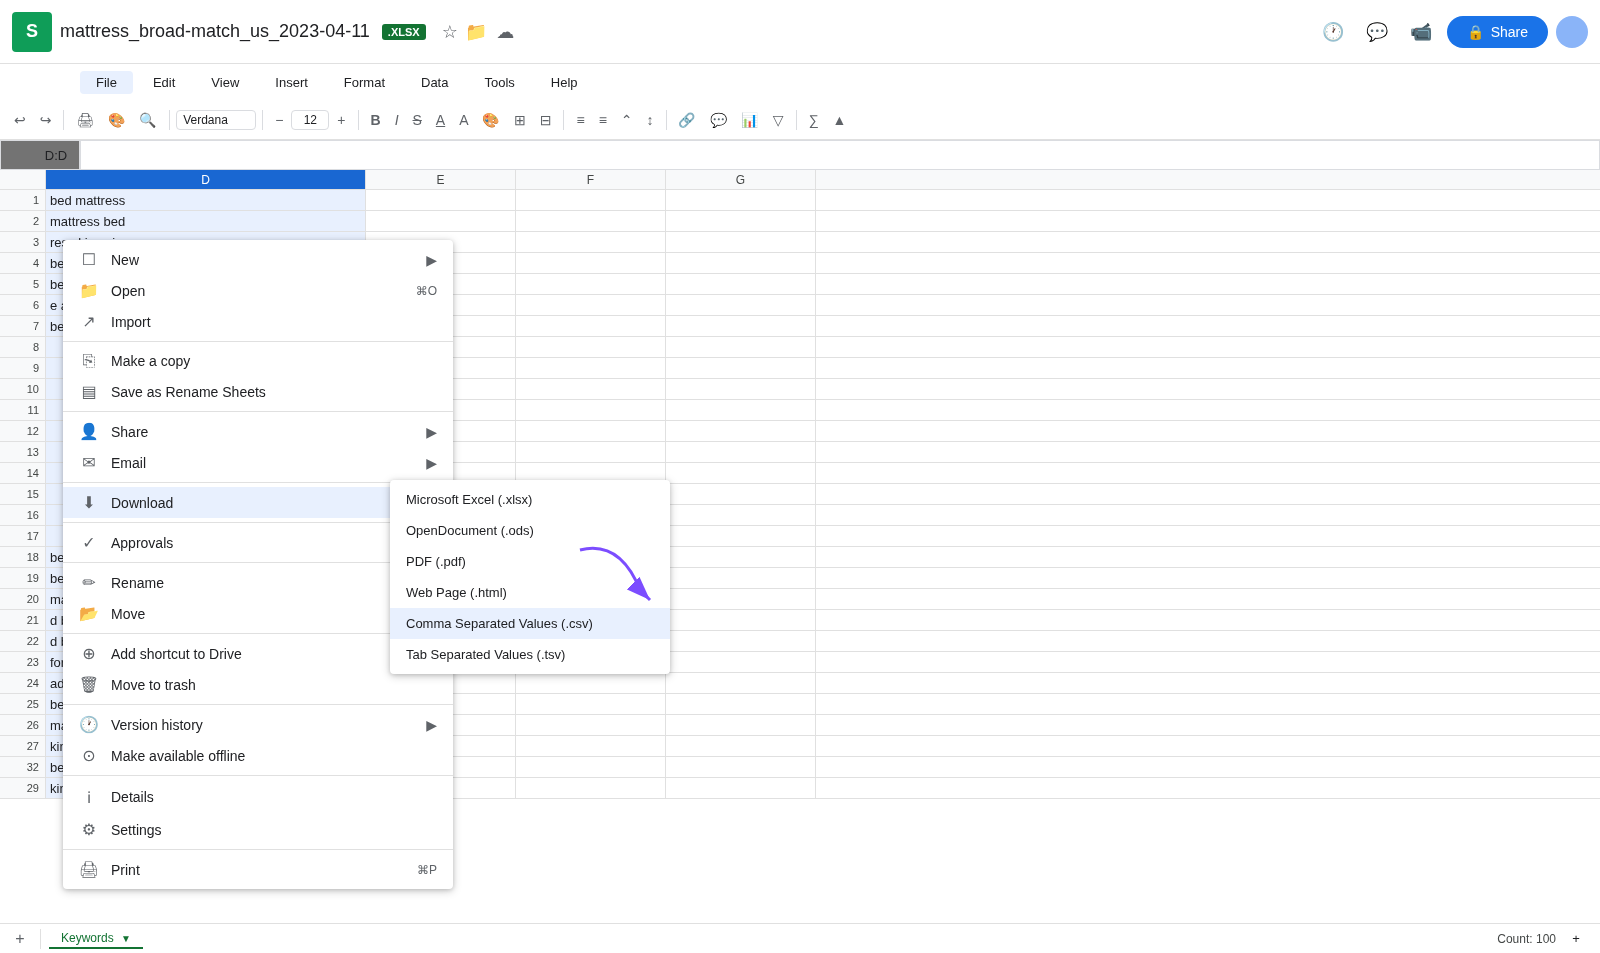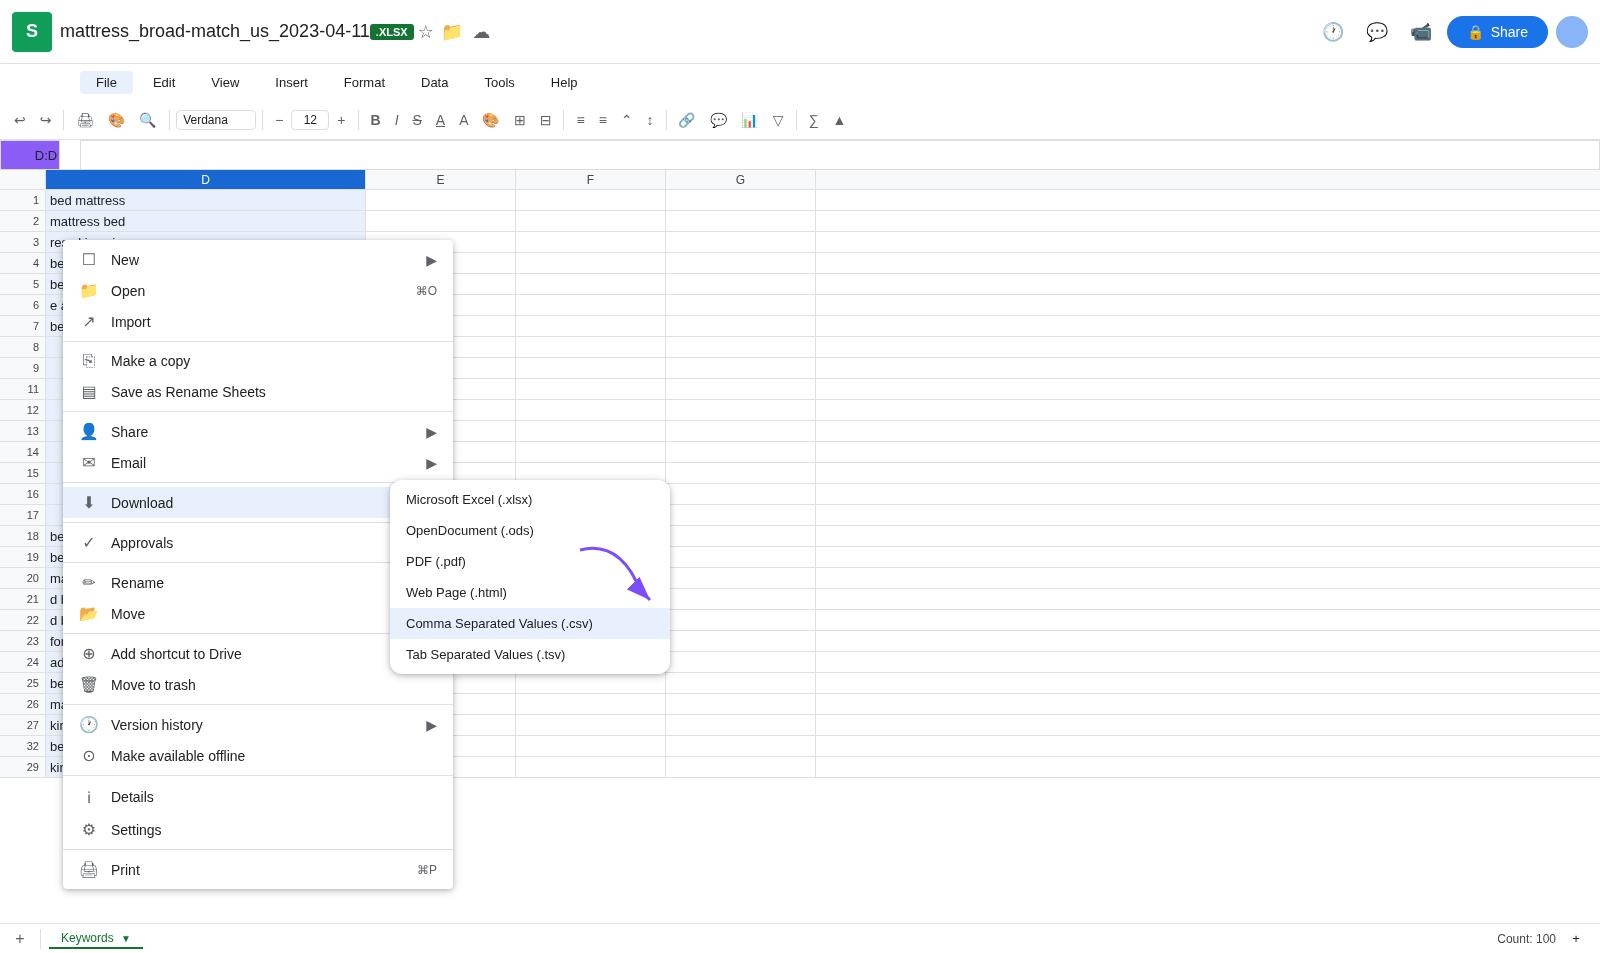--- a/index.html
+++ b/index.html
@@ -24,21 +24,21 @@
       flex-shrink: 0;
     }
     .file-info {
       display: flex;
       flex-direction: column;
       flex: 1;
     }
     .file-name-row {
       display: flex;
       align-items: center;
-      gap: 0;
+      gap: 12px;
     }
     .file-name {
       font-size: 18px;
       color: #202124;
       font-weight: 400;
     }
     .file-badge {
       background: #137333;
       color: white;
       font-size: 11px;
@@ -105,25 +105,25 @@
     
     .spreadsheet {
       flex: 1;
       background: #fff;
       overflow: hidden;
       position: relative;
     }
     .cell-ref {
       position: absolute;
       top: 0; left: 0;
-      width: 60px; height: 30px;
+      width: 80px; height: 30px;
       border: 1px solid #dadce0;
       display: flex; align-items: center; justify-content: center;
       font-size: 13px; color: #202124;
-      background: #8b5cf6;
+      background: #737373;
       padding-left: 32px;
     }
     .formula-bar {
       position: absolute;
       top: 0; left: 80px; right: 0;
       height: 30px;
       border: 1px solid #dadce0;
       display: flex; align-items: center;
       padding: 0 8px;
       font-size: 13px;
@@ -264,21 +264,21 @@
     }
     .menu-sep { height: 1px; background: #e0e0e0; margin: 4px 0; }
 
     
     .download-submenu {
       position: absolute;
       top: 340px;
       left: 390px;
       width: 280px;
       background: #fff;
-      border-radius: 12px;
+      border-radius: 4px;
       box-shadow: 0 2px 10px rgba(0,0,0,0.2), 0 1px 4px rgba(0,0,0,0.15);
       z-index: 1001;
       padding: 4px 0;
     }
     .sub-menu-row {
       display: flex;
       align-items: center;
       padding: 8px 16px;
       cursor: pointer;
       font-size: 13px;
@@ -495,20 +495,27 @@
             <div class="cell" style="width: 150px;"></div>
           </div>
           <div class="grid-row">
             <div class="row-num">9</div>
             <div class="cell selected-col" style="width: 320px;"></div>
             <div class="cell" style="width: 150px;"></div>
             <div class="cell" style="width: 150px;"></div>
             <div class="cell" style="width: 150px;"></div>
           </div>
           <div class="grid-row">
+            <div class="row-num">10</div>
+            <div class="cell selected-col" style="width: 320px;"></div>
+            <div class="cell" style="width: 150px;"></div>
+            <div class="cell" style="width: 150px;"></div>
+            <div class="cell" style="width: 150px;"></div>
+          </div>
+          <div class="grid-row">
             <div class="row-num">11</div>
             <div class="cell selected-col" style="width: 320px;"></div>
             <div class="cell" style="width: 150px;"></div>
             <div class="cell" style="width: 150px;"></div>
             <div class="cell" style="width: 150px;"></div>
           </div>
           <div class="grid-row">
             <div class="row-num">12</div>
             <div class="cell selected-col" style="width: 320px;"></div>
             <div class="cell" style="width: 150px;"></div>

